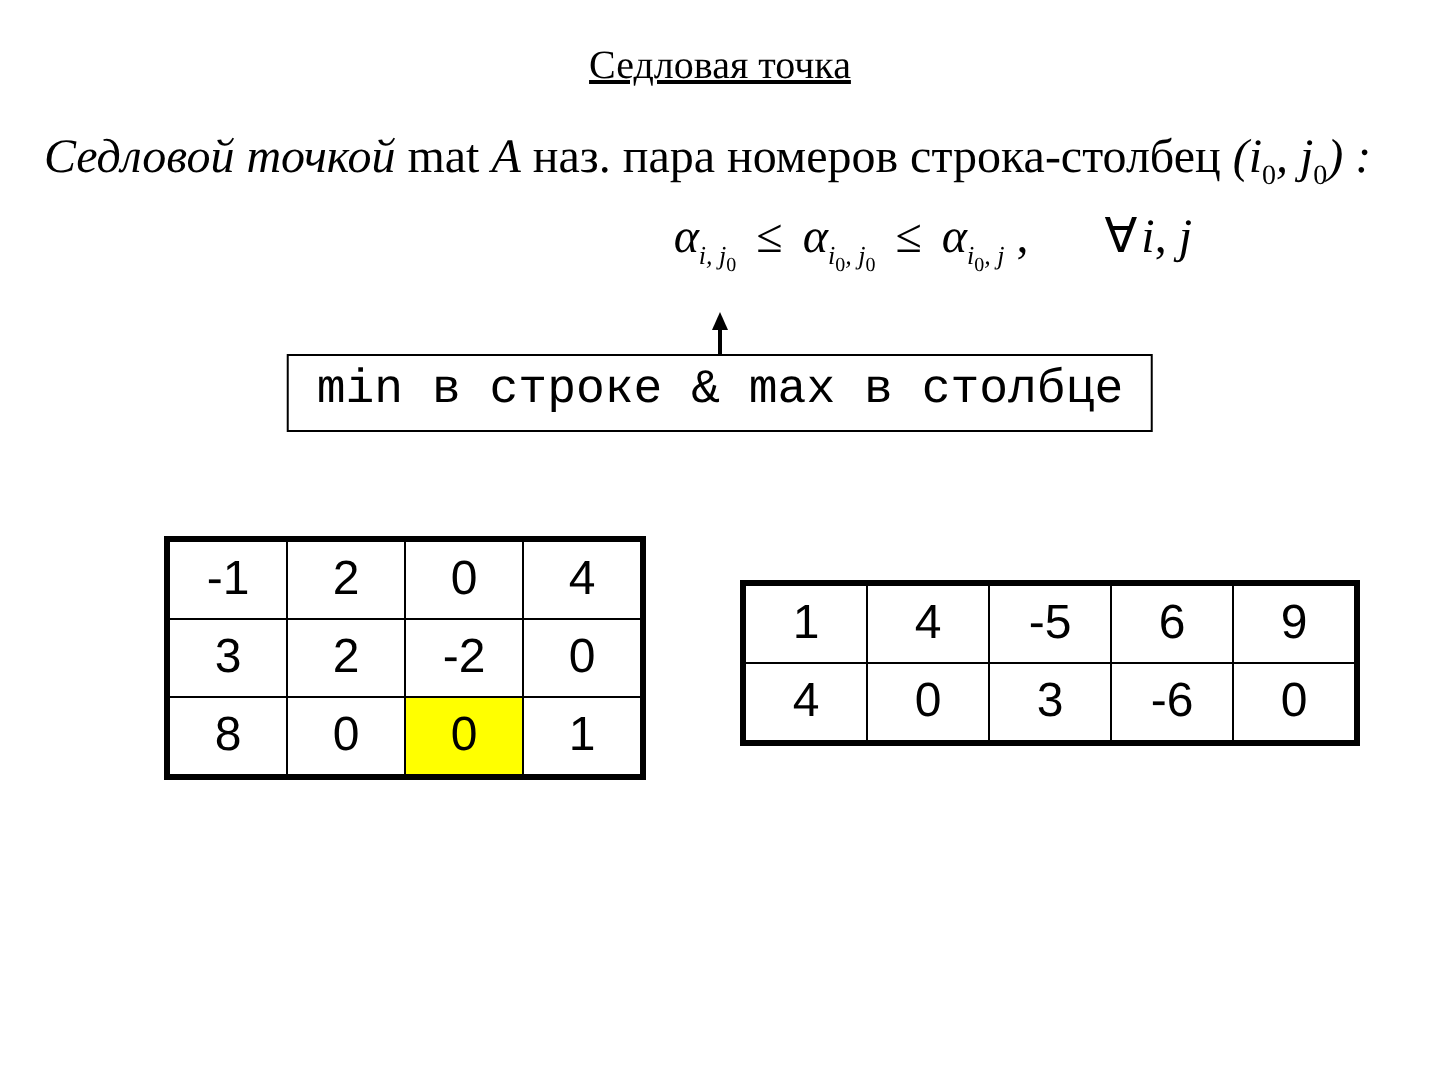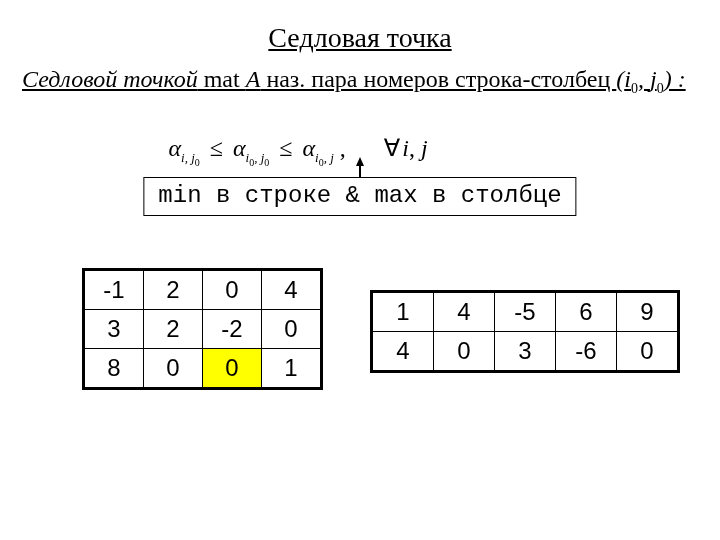--- a/index.html
+++ b/index.html
@@ -5,35 +5,34 @@
   html,body{margin:0;padding:0;}
   body{
     width:720px;height:540px;
     background:#fff;
     font-family:"Times New Roman",Times,serif;
     color:#000;
     position:relative;
   }
   .title{
     position:absolute;top:22px;left:0;width:720px;
-    text-align:center;font-size:28px;
+    text-align:center;font-size:20px;
     text-decoration:underline;
   }
   .definition{
     position:absolute;top:66px;left:22px;width:680px;
     font-size:24px;
     white-space:nowrap;
-    text-decoration:underline;
   }
   .definition .italic{font-style:italic;}
   .definition .subpair{font-style:italic;}
   .sub{font-size:14px;vertical-align:sub;font-style:normal;}
   .inequality{
-    position:absolute;top:134px;left:0;width:596px;
-    text-align:center;font-size:24px;font-style:italic;
+    position:absolute;top:104px;left:0;width:596px;
+    text-align:right;font-size:24px;font-style:italic;
     font-family:"Times New Roman",serif;
   }
   .inequality .alpha{font-family:"Times New Roman",serif;}
   .inequality .ssub{font-size:13px;vertical-align:sub;font-style:italic;}
   .inequality .ssub0{font-size:10px;vertical-align:sub;font-style:normal;}
   .inequality .forall{font-style:normal;padding:0 2px;}
   .arrow-wrap{
     position:absolute;top:152px;left:0;width:720px;text-align:center;
   }
   .arrow{

